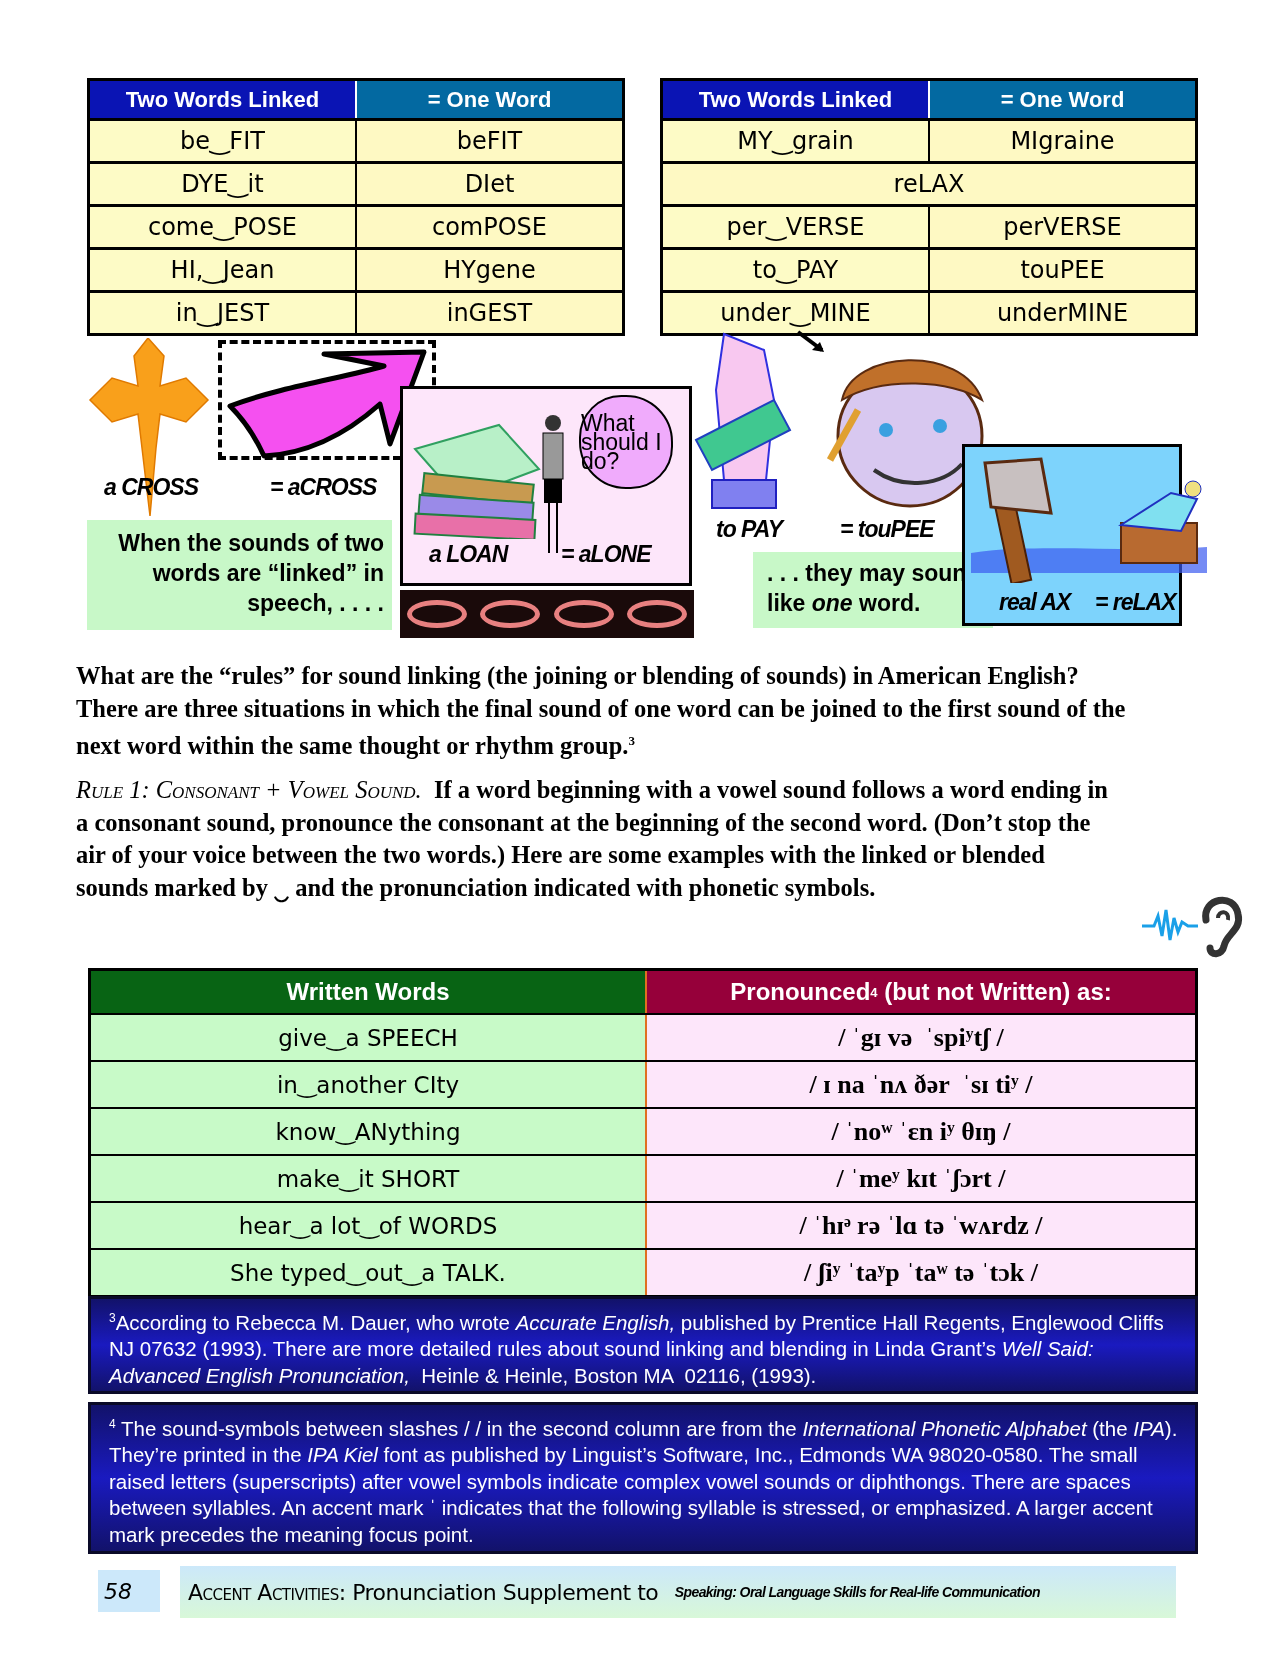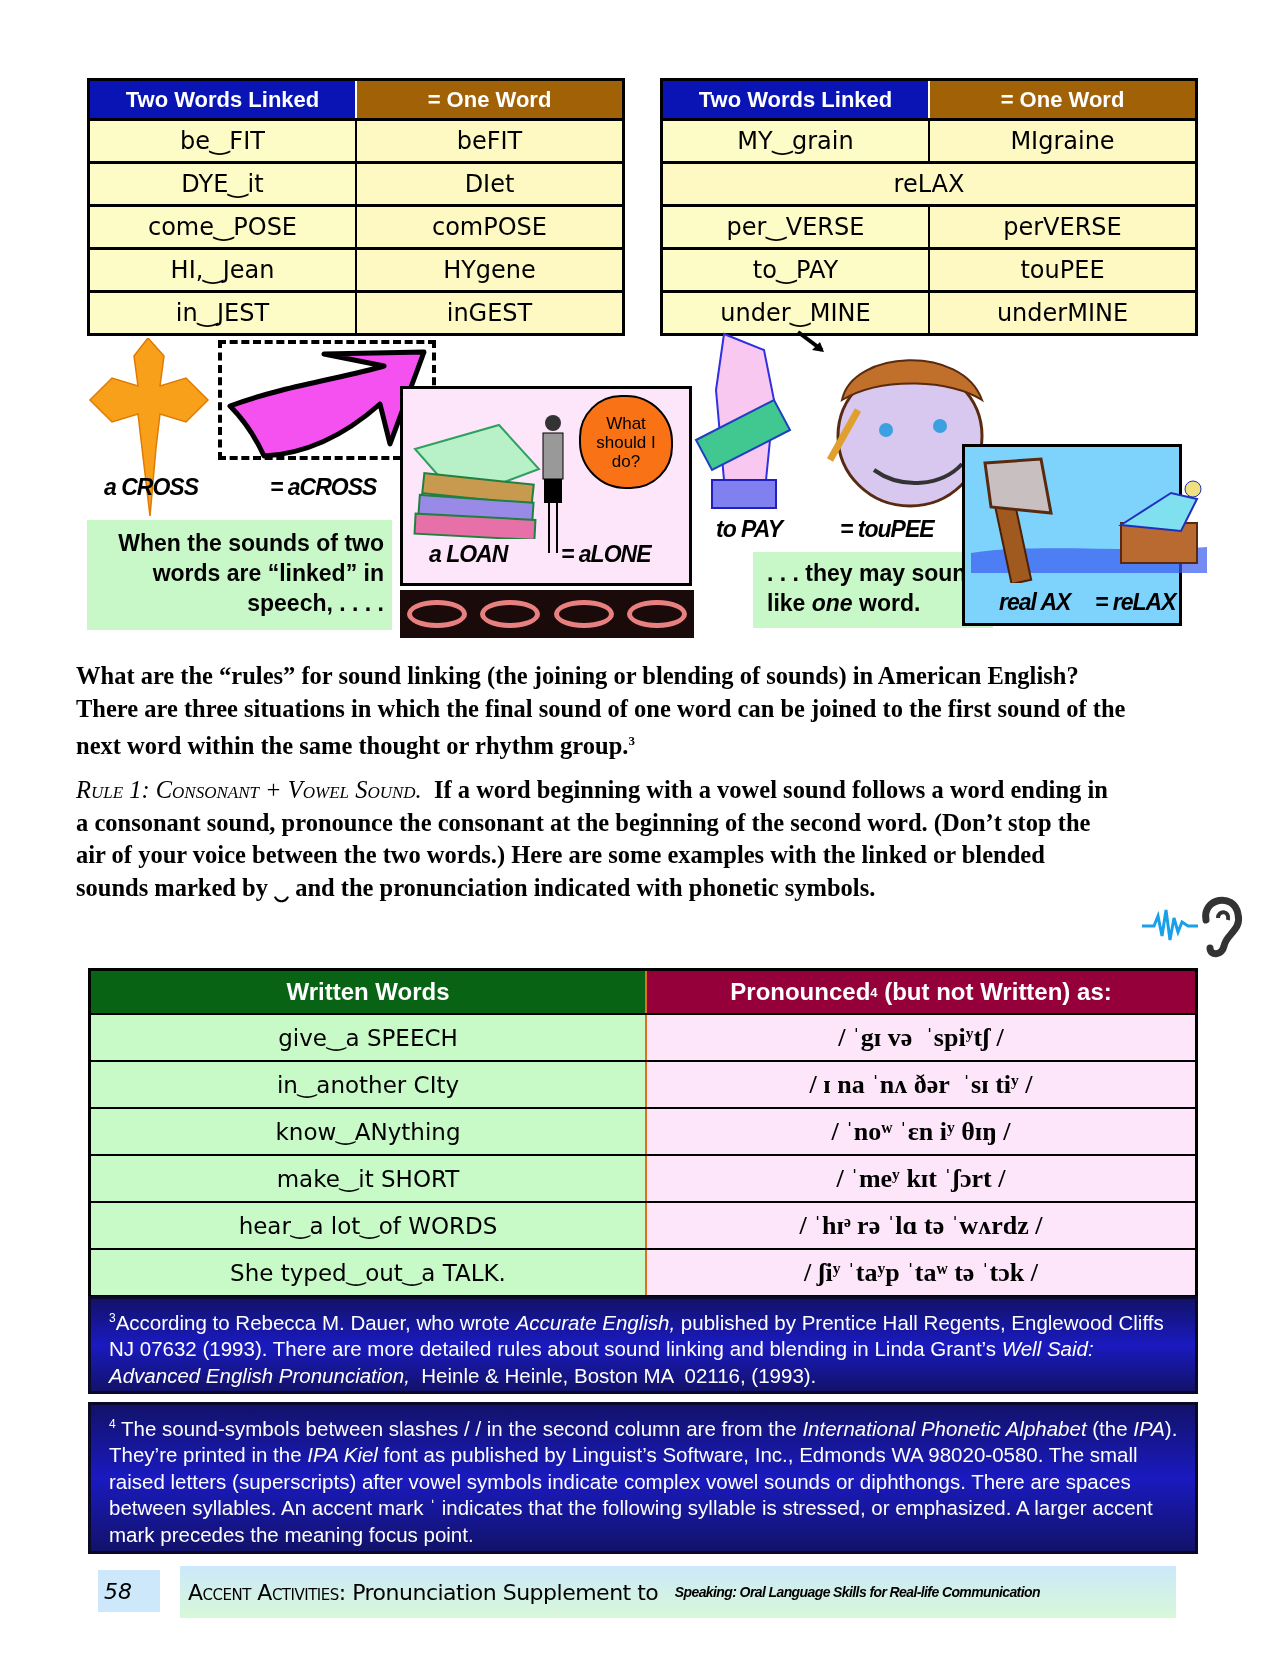--- a/index.html
+++ b/index.html
@@ -6,21 +6,21 @@
   body { width: 1284px; height: 1672px; position: relative; overflow: hidden; font-family: "Liberation Serif", serif; color: #000; }
   .abs { position: absolute; }
 
   
   .wtable { position: absolute; top: 78px; width: 538px; border: 3px solid #000; box-sizing: border-box; }
   .wtable .row { display: flex; height: 40px; border-top: 3px solid #000; }
   .wtable .row:first-child { border-top: none; height: 37px; }
   .wtable .cell { flex: 1; display: flex; align-items: center; justify-content: center; font-family: "DejaVu Sans", sans-serif; font-size: 24px; }
   .wtable .cell + .cell { border-left: 2px solid #000; }
   .wtable .head .c1 { background: #0a14b4; color: #fff; font-family: "Liberation Sans", sans-serif; font-weight: bold; font-size: 22px; border-left: none; }
-  .wtable .head .c2 { background: #a16207; color: #fff; font-family: "Liberation Sans", sans-serif; font-weight: bold; font-size: 22px; border-left: 2px solid #fff; }
+  .wtable .head .c2 { background: #0369a1; color: #fff; font-family: "Liberation Sans", sans-serif; font-weight: bold; font-size: 22px; border-left: 2px solid #fff; }
   .wtable .c1 { background: #fdfbc6; }
   .wtable .c2 { background: #fef9c3; }
 
   
   .lbl { position: absolute; font-family: "Liberation Sans", sans-serif; font-weight: bold; font-style: italic; font-size: 23px; letter-spacing: -1px; }
   .greenbox { position: absolute; background: #c8f8c8; font-family: "Liberation Sans", sans-serif; font-weight: bold; font-size: 23px; line-height: 30px; }
 
   
   .para { position: absolute; left: 76px; width: 1050px; font-family: "Liberation Serif", serif; font-weight: bold; font-size: 24.5px; line-height: 32.5px; }
   .para sup { font-size: 13px; }
@@ -122,21 +122,21 @@
     <rect x="10" y="80" width="114" height="20" fill="#9a8ae8" stroke="#208040" stroke-width="2" transform="rotate(4 70 90)"></rect>
     <rect x="6" y="98" width="120" height="20" fill="#e870a8" stroke="#208040" stroke-width="2" transform="rotate(3 70 108)"></rect>
   </svg>
   <svg class="abs" style="left:132px; top:24px;" width="36" height="150" viewBox="0 0 36 150">
     <circle cx="18" cy="10" r="8" fill="#333"></circle>
     <rect x="8" y="20" width="20" height="46" fill="#999" stroke="#000"></rect>
     <rect x="9" y="66" width="18" height="24" fill="#000"></rect>
     <line x1="14" y1="90" x2="14" y2="140" stroke="#000" stroke-width="2"></line>
     <line x1="22" y1="90" x2="22" y2="140" stroke="#000" stroke-width="2"></line>
   </svg>
-  <div class="abs" style="left:176px; top:6px; width:90px; height:90px; border:2px solid #000; border-radius:45% 50% 45% 50%; background:#f97316; display:flex; align-items:center; justify-content:center; text-align:center; font-family:'Liberation Sans', sans-serif; font-size:17px; line-height:19px;">What should I do?</div>
+  <div class="abs" style="left:176px; top:6px; width:90px; height:90px; border:2px solid #000; border-radius:45% 50% 45% 50%; background:#f0abfc; display:flex; align-items:center; justify-content:center; text-align:left; font-family:'Liberation Sans', sans-serif; font-size:23px; line-height:19px;">What should I do?</div>
   <div class="lbl" style="left:26px; top:152px;">a LOAN</div>
   <div class="lbl" style="left:158px; top:152px;">= aLONE</div>
 </div>
 <div class="abs" style="left:400px; top:590px; width:294px; height:48px; background:#1a0a0a; display:flex; align-items:center; justify-content:space-around;">
   <span style="width:60px;height:28px;border:5px solid #e88080;border-radius:50%;box-sizing:border-box;"></span>
   <span style="width:60px;height:28px;border:5px solid #e88080;border-radius:50%;box-sizing:border-box;"></span>
   <span style="width:60px;height:28px;border:5px solid #e88080;border-radius:50%;box-sizing:border-box;"></span>
   <span style="width:60px;height:28px;border:5px solid #e88080;border-radius:50%;box-sizing:border-box;"></span>
 </div>
 

